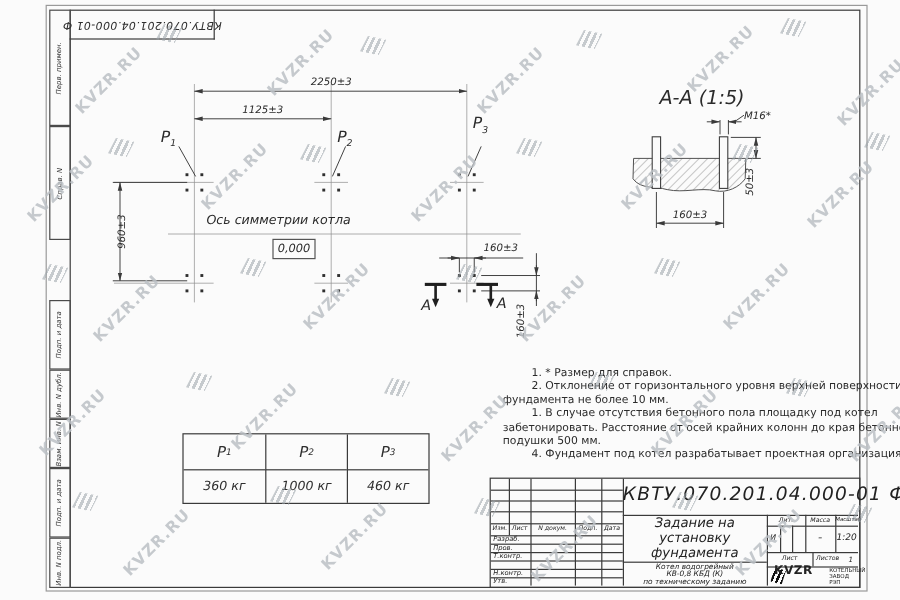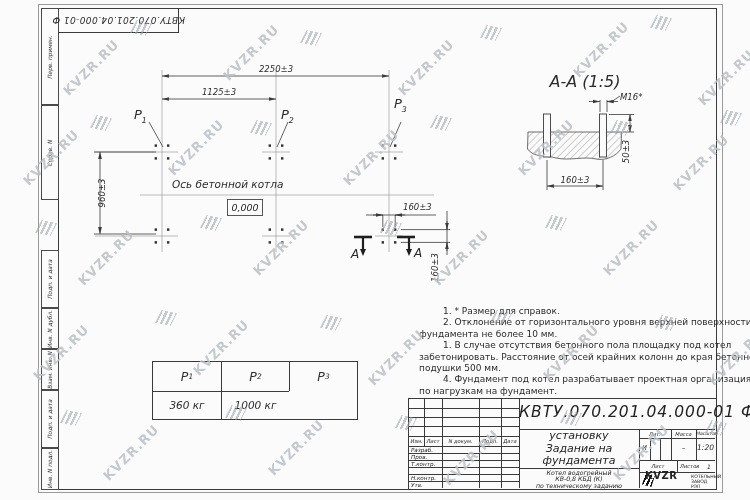--- a/index.html
+++ b/index.html
@@ -182,58 +182,58 @@
       </g>
     </g>
   </svg>
 
   <div class="lbl ctr" style="left:226px;top:64px;width:100px;font-size:8.5px;z-index:3">2250±3</div>
   <div class="lbl ctr" style="left:169px;top:87px;width:100px;font-size:8.5px;z-index:3">1125±3</div>
   <div class="lbl ctr rot90" style="left:73px;top:187px;width:60px;height:12px;font-size:8.5px;z-index:3">960±3</div>
   <div class="lbl" style="left:134px;top:107px;font-size:13px;z-index:3"><span>Р</span><sub>1</sub></div>
   <div class="lbl" style="left:281px;top:107px;font-size:13px;z-index:3"><span>Р</span><sub>2</sub></div>
   <div class="lbl" style="left:394px;top:96px;font-size:13px;z-index:3"><span>Р</span><sub>3</sub></div>
-  <div class="lbl" style="left:172px;top:178px;font-size:10.5px;z-index:3">Ось бетонной котла</div>
+  <div class="lbl" style="left:172px;top:178px;font-size:10.5px;z-index:3">Ось симметрии котла</div>
   <div class="lbl ctr" style="left:227px;top:199px;width:34px;height:15px;border:0.8px solid #555;font-size:9.5px;line-height:15px;z-index:3">0,000</div>
   <div class="lbl" style="left:403px;top:202px;font-size:8.5px;z-index:3">160±3</div>
   <div class="lbl ctr rot90" style="left:413px;top:262px;width:44px;height:11px;font-size:8.5px;z-index:3">160±3</div>
   <div class="lbl" style="left:351px;top:247px;font-size:12px;z-index:3">А</div>
   <div class="lbl" style="left:414px;top:246px;font-size:12px;z-index:3">А</div>
 
   <div class="lbl ctr" style="left:545px;top:72px;width:80px;font-size:16px;z-index:3">А-А (1:5)</div>
   <div class="lbl" style="left:620px;top:92px;font-size:8.5px;z-index:3">М16*</div>
   <div class="lbl ctr rot90" style="left:606px;top:146px;width:40px;height:11px;font-size:8.5px;z-index:3">50±3</div>
   <div class="lbl ctr" style="left:553px;top:175px;width:44px;font-size:8.5px;z-index:3">160±3</div>
 
   <div id="notes">
       <div class="note-line ind">1. * Размер для справок.</div>
       <div class="note-line ind">2. Отклонение от горизонтального уровня верхней поверхности</div>
       <div class="note-line">фундамента не более 10 мм.</div>
       <div class="note-line ind">1. В случае отсутствия бетонного пола площадку под котел</div>
       <div class="note-line">забетонировать. Расстояние от осей крайних колонн до края бетонной</div>
       <div class="note-line">подушки 500 мм.</div>
       <div class="note-line ind">4. Фундамент под котел разрабатывает проектная организация</div>
-      <div class="note-line">по нагрузкам на фундамент.</div>
     </div>
 
   <div class="ltable">
     <div class="c hd">
         <span>Р</span>
         <sub>1</sub>
       </div>
     <div class="c hd bl">
         <span>Р</span>
         <sub>2</sub>
       </div>
     <div class="c hd bl">
         <span>Р</span>
         <sub>3</sub>
       </div>
     <div class="c vv bt">360 кг</div>
     <div class="c vv bt bl">1000 кг</div>
+    <div class="c vv bt bl">460 кг</div>
   </div>
 
   <div class="tb">
 
     <div class="vl" style="left:110px;top:0;height:89px"></div>
     <div class="hl" style="left:110px;top:30px;width:196px"></div>
     <div class="vl" style="left:230px;top:30px;height:59px"></div>
     <div class="hl" style="left:110px;top:69px;width:120px"></div>
     <div class="hl" style="left:230px;top:39px;width:76px"></div>
     <div class="hl" style="left:230px;top:61px;width:76px"></div>
@@ -266,22 +266,22 @@
 
     <div class="t" style="left:2px;top:48px;font-size:5.6px">Разраб.</div>
     <div class="t" style="left:2px;top:55px;font-size:5.6px">Пров.</div>
     <div class="t" style="left:2px;top:62px;font-size:5.6px">Т.контр.</div>
     <div class="t" style="left:2px;top:76px;font-size:5.6px">Н.контр.</div>
     <div class="t" style="left:2px;top:83px;font-size:5.6px">Утв.</div>
 
     <div class="t ctr" style="left:110px;top:4px;width:196px;font-size:15.5px;letter-spacing:1px">КВТУ.070.201.04.000-01 Ф</div>
 
     <div class="t ctr" style="left:110px;top:31px;width:120px;font-size:11px;line-height:12.6px;white-space:normal">
+      <div>Задание на</div>
       <div>установку</div>
-      <div>Задание на</div>
       <div>фундамента</div>
     </div>
 
     <div class="t ctr" style="left:110px;top:70.5px;width:120px;font-size:6.2px;line-height:6.6px;white-space:normal">
       <div>Котел водогрейный</div>
       <div>КВ-0,8 КБД (К)</div>
       <div>по техническому заданию</div>
     </div>
 
     <div class="t ctr" style="left:230px;top:31.5px;width:32px;font-size:5.2px">Лит.</div>

